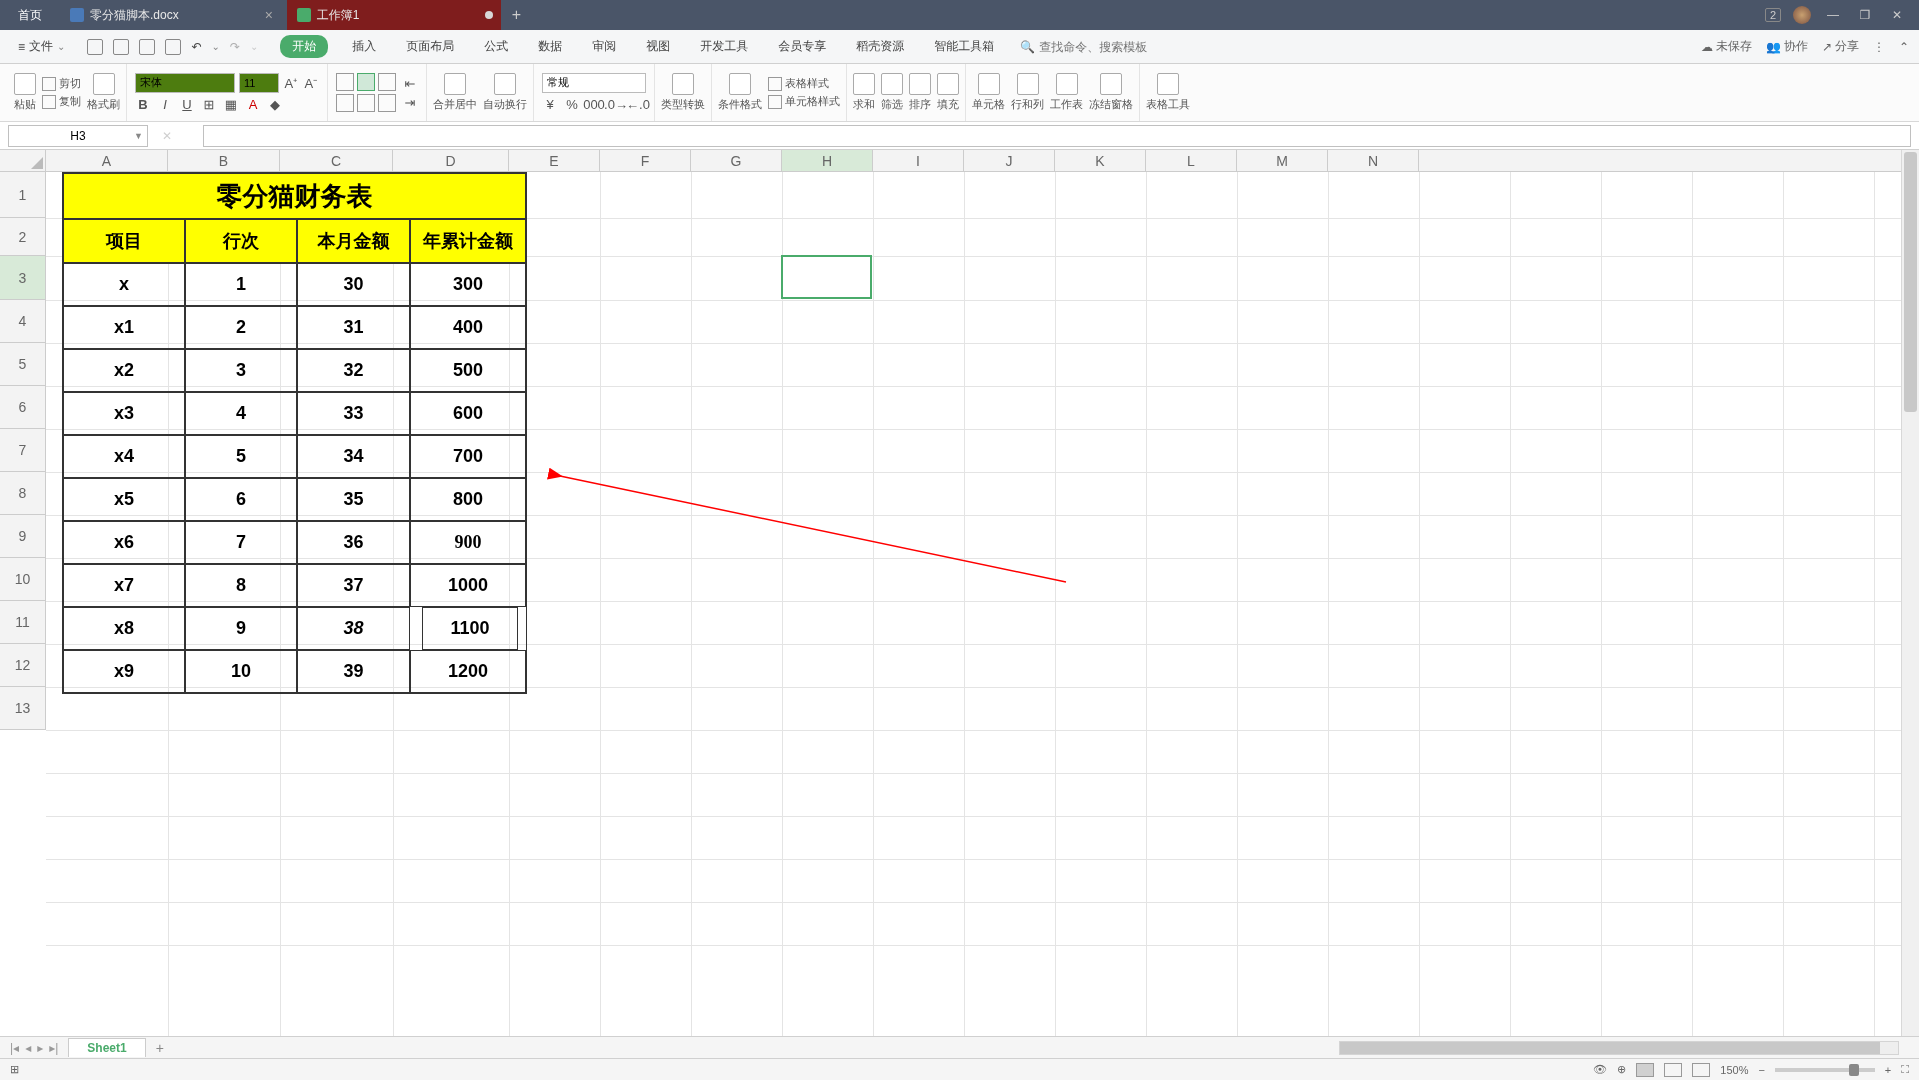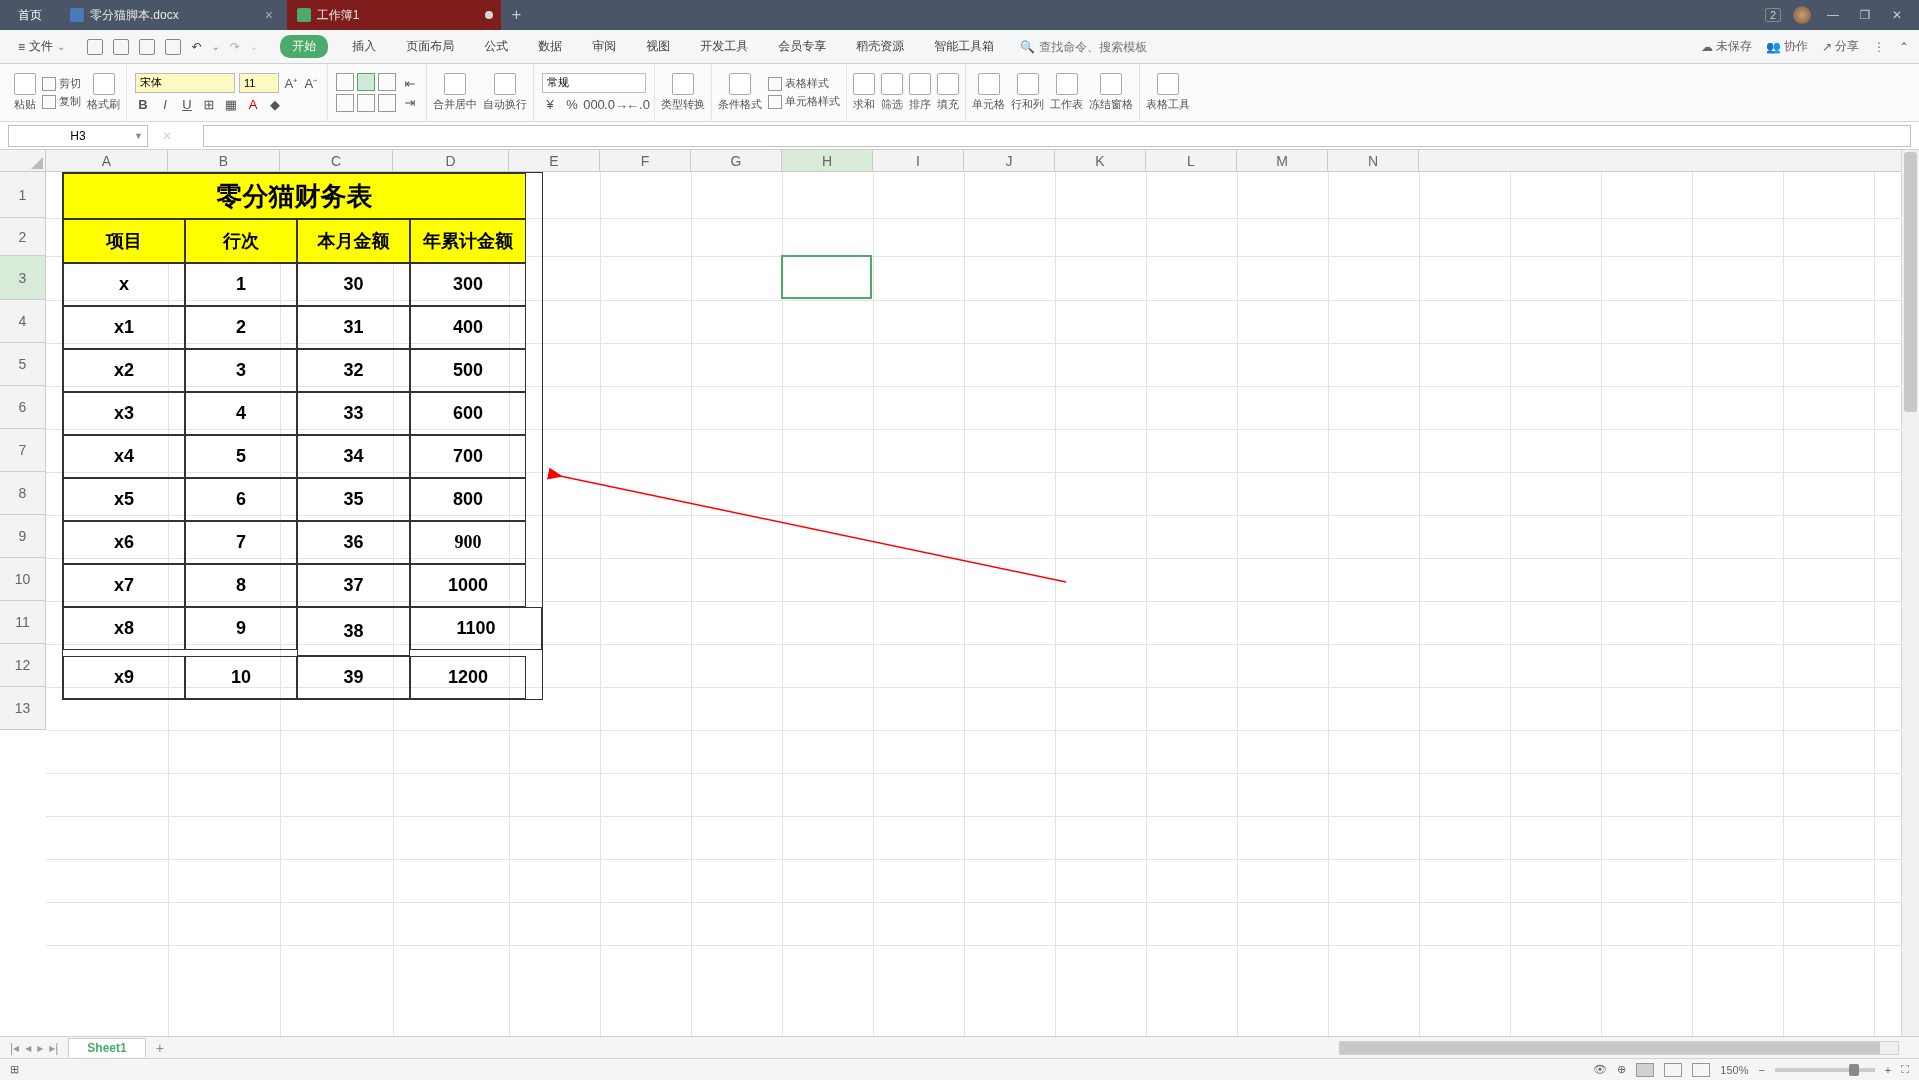--- a/index.html
+++ b/index.html
@@ -39,21 +39,21 @@
 
 .ribbon { height:58px; background:#fbfbfb; border-bottom:1px solid #d8d8d8; display:flex; align-items:center; padding:0 8px; font-size:11px; color:#555; }
 .rgroup { display:flex; flex-direction:column; align-items:center; justify-content:center; padding:0 6px; height:100%; border-right:1px solid #e4e4e4; }
 .rgroup.row { flex-direction:row; gap:6px; }
 .rbtn-lg { display:flex; flex-direction:column; align-items:center; gap:2px; font-size:11px; }
 .rbtn-lg .ricon { width:22px; height:22px; border:1px solid #aaa; border-radius:2px; background:#fff; }
 .rmini { display:flex; flex-direction:column; gap:3px; font-size:11px;}
 .rmini-item { display:flex; align-items:center; gap:3px;}
 .rmini-icon { width:14px; height:14px; border:1px solid #999; }
 .fontsel { display:flex; gap:4px; align-items:center;}
-.fontsel select,.fontsel input { height:20px; font-size:11px; border:1px solid #bbb; background:#fef9c3; }
+.fontsel select,.fontsel input { height:20px; font-size:11px; border:1px solid #bbb; background:#4d7c0f; }
 .fname { width:100px; padding:0 4px;}
 .fsize { width:40px; padding:0 4px;}
 .ficos { display:flex; gap:6px; margin-top:4px; align-items:center;}
 .fico { width:16px; height:16px; display:flex; align-items:center; justify-content:center; font-size:13px; color:#555;}
 .align-grid { display:grid; grid-template-columns:repeat(3,18px); grid-template-rows:repeat(2,18px); gap:3px;}
 .align-cell { border:1px solid #999; }
 .align-cell.sel { background:#d0e8d8; border-color:#4aab6b;}
 .indent-col {display:flex;flex-direction:column;gap:3px;}
 
 
@@ -452,22 +452,22 @@
         </div>
         <div class="drow">
           <div class="dc " style="width: 122px; height: 43px;">x7</div>
           <div class="dc " style="width: 112px; height: 43px;">8</div>
           <div class="dc " style="width: 113px; height: 43px;">37</div>
           <div class="dc " style="width: 116px; height: 43px;">1000</div>
         </div>
         <div class="drow">
           <div class="dc " style="width: 122px; height: 43px;">x8</div>
           <div class="dc " style="width: 112px; height: 43px;">9</div>
-          <div class="dc " style="width: 113px; height: 49px;">38</div>
-          <div class="dc " style="width: 132px; height: 43px;">1100</div>
+          <div class="dc " style="width: 113px; height: 43px; font-style: italic;">38</div>
+          <div class="dc " style="width: 96px; height: 43px; margin-left: 12px;">1100</div>
         </div>
         <div class="drow">
           <div class="dc " style="width: 122px; height: 43px;">x9</div>
           <div class="dc " style="width: 112px; height: 43px;">10</div>
           <div class="dc " style="width: 113px; height: 43px;">39</div>
           <div class="dc " style="width: 116px; height: 43px;">1200</div>
         </div>
       </div>
       <svg class="arrow-svg" width="540" height="140" style="left: 500px; top: 290px;">
         <defs>

